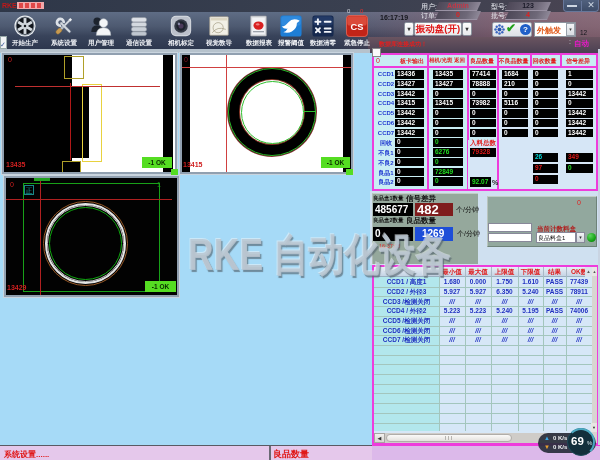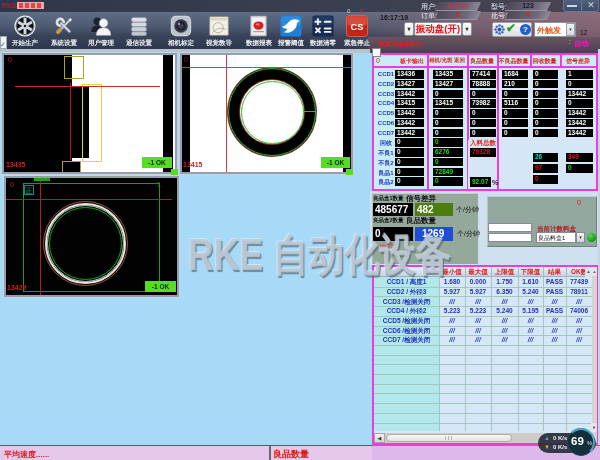--- a/index.html
+++ b/index.html
@@ -301,21 +301,21 @@
 <div class="bb" style="left:566px;top:118.75px;width:27px;">13442</div>
 <div class="bb" style="left:566px;top:128.5px;width:27px;">13442</div>
 <div class="bb rd" style="left:566px;top:153px;width:27px;">349</div>
 <div class="bb gr" style="left:566px;top:164px;width:27px;">0</div>
 <div class="a" style="left:370px;top:191px;width:230px;height:74px;background:#cfe0f0;"></div>
 <div class="a" style="left:372px;top:193px;width:106px;height:71px;background:#95a89c;border-top:1px solid #c2cec6;border-left:1px solid #b2beb6;box-sizing:border-box;"></div>
 <div class="a" style="left:487px;top:196px;width:110px;height:51px;background:#92a89e;border:1px solid #6e8278;border-top-color:#c2cec6;border-left-color:#b8c4bc;box-sizing:border-box;"></div>
 <div class="a" style="left:373px;top:195px;color:#111;font-size:5.5px;font-weight:bold;">良品盒1数量</div>
 <div class="a" style="left:406px;top:194px;color:#111;font-size:7.5px;font-weight:bold;">信号差异</div>
 <div class="a" style="left:373px;top:203px;width:40px;height:13px;background:#000;color:#fff;font-size:10px;font-weight:bold;line-height:13px;padding-left:2px;box-sizing:border-box;">485677</div>
-<div class="a" style="left:415px;top:203px;width:38px;height:13px;background:#4d7c0f;color:#fff;font-size:10px;font-weight:bold;line-height:13px;padding-left:2px;box-sizing:border-box;">482</div>
+<div class="a" style="left:415px;top:203px;width:38px;height:13px;background:#7f1d1d;color:#fff;font-size:13px;font-weight:bold;line-height:13px;padding-left:2px;box-sizing:border-box;">482</div>
 <div class="a" style="left:456px;top:205px;color:#111;font-size:7px;">个/分钟</div>
 <div class="a" style="left:373px;top:217px;color:#111;font-size:5.5px;font-weight:bold;">良品盒2数量</div>
 <div class="a" style="left:406px;top:216px;color:#111;font-size:7.5px;font-weight:bold;">良品数量</div>
 <div class="a" style="left:373px;top:227px;width:40px;height:14px;background:#000;color:#fff;font-size:10px;font-weight:bold;line-height:14px;padding-left:2px;box-sizing:border-box;">0</div>
 <div class="a" style="left:415px;top:227px;width:38px;height:14px;background:#1d4ed8;color:#fff;font-size:10px;font-weight:bold;line-height:14px;padding-left:7px;box-sizing:border-box;">1269</div>
 <div class="a" style="left:457px;top:229px;color:#111;font-size:7px;">个/分钟</div>
 <div class="a" style="left:379px;top:243px;color:#e03030;font-size:5.5px;">16:37:08</div>
 <div class="a" style="left:488px;top:223px;width:44px;height:9px;background:#fff;border:1px solid #889;box-sizing:border-box;"></div>
 <div class="a" style="left:488px;top:233px;width:44px;height:9px;background:#fff;border:1px solid #889;box-sizing:border-box;"></div>
 <div class="a" style="left:537px;top:225px;color:#b02020;font-size:6.5px;font-weight:bold;">当前计数料盒</div>
@@ -412,21 +412,21 @@
 <div class="a" style="left:592px;top:267px;width:5px;height:176px;background:#d8d5d1;"></div>
 <div class="a" style="left:592px;top:267px;width:5px;height:9px;background:#e8e6e3;color:#555;font-size:4px;text-align:center;line-height:9px;">▲</div>
 <div class="a" style="left:591px;top:423px;width:6px;height:9px;background:#e8e6e3;color:#333;font-size:4px;text-align:center;line-height:9px;">▼</div>
 <div class="a" style="left:374px;top:433px;width:218px;height:10px;background:#cfccc8;"></div>
 <div class="a" style="left:374px;top:433px;width:11px;height:10px;background:linear-gradient(#f2f0ee,#d8d5d1);border:1px solid #a8a5a1;box-sizing:border-box;color:#333;font-size:5px;text-align:center;line-height:8px;">◀</div>
 <div class="a" style="left:386px;top:434px;width:126px;height:8px;background:linear-gradient(#fbfaf9,#e4e1dd);border:1px solid #b0ada9;border-radius:4px;box-sizing:border-box;"></div>
 <div class="a" style="left:445px;top:436px;width:8px;height:4px;background:repeating-linear-gradient(to right,#b8b5b1 0 1px,transparent 1px 3px);"></div>
 <div class="a" style="left:0;top:445px;width:600px;height:15px;background:#e5c8eb;border-top:1px solid #5a5a64;box-sizing:border-box;"></div>
 <div class="a" style="left:372px;top:443px;width:228px;height:3px;background:#ee3cdc;"></div>
 <div class="a" style="left:372px;top:446px;width:228px;height:14px;background:#dcb9ea;"></div>
-<div class="a" style="left:4px;top:449px;color:#e01818;font-size:8px;font-weight:bold;">平均速度......</div>
+<div class="a" style="left:4px;top:449px;color:#e01818;font-size:8px;font-weight:bold;">系统设置......</div>
 <div class="a" style="left:269px;top:446px;width:2px;height:14px;background:#6a6a74;"></div>
 <div class="a" style="left:273px;top:448px;color:#e01818;font-size:9px;font-weight:bold;">良品数量</div>
 <div class="a" style="left:538px;top:433px;width:58px;height:20px;border-radius:10px;background:rgba(42,46,60,0.93);"></div>
 <div class="a" style="left:544px;top:435px;color:#38a8e8;font-size:6px;">▲</div>
 <div class="a" style="left:553px;top:435px;color:#f0f2f4;font-size:6px;font-weight:bold;">0 K/s</div>
 <div class="a" style="left:544px;top:444px;color:#e8a030;font-size:6px;">▼</div>
 <div class="a" style="left:553px;top:444px;color:#f0f2f4;font-size:6px;font-weight:bold;">0 K/s</div>
 <div class="a" style="left:567px;top:428px;width:28px;height:28px;border-radius:50%;background:#132f3b;border:1.5px solid #1d4a58;box-sizing:border-box;"></div>
 <div class="a" style="left:567px;top:428px;width:28px;height:28px;border-radius:50%;border:2px solid transparent;border-top-color:#4ba8c0;border-right-color:#4ba8c0;box-sizing:border-box;"></div>
 <div class="a" style="left:571px;top:435px;color:#fff;font-size:11.5px;font-weight:bold;">69</div>

